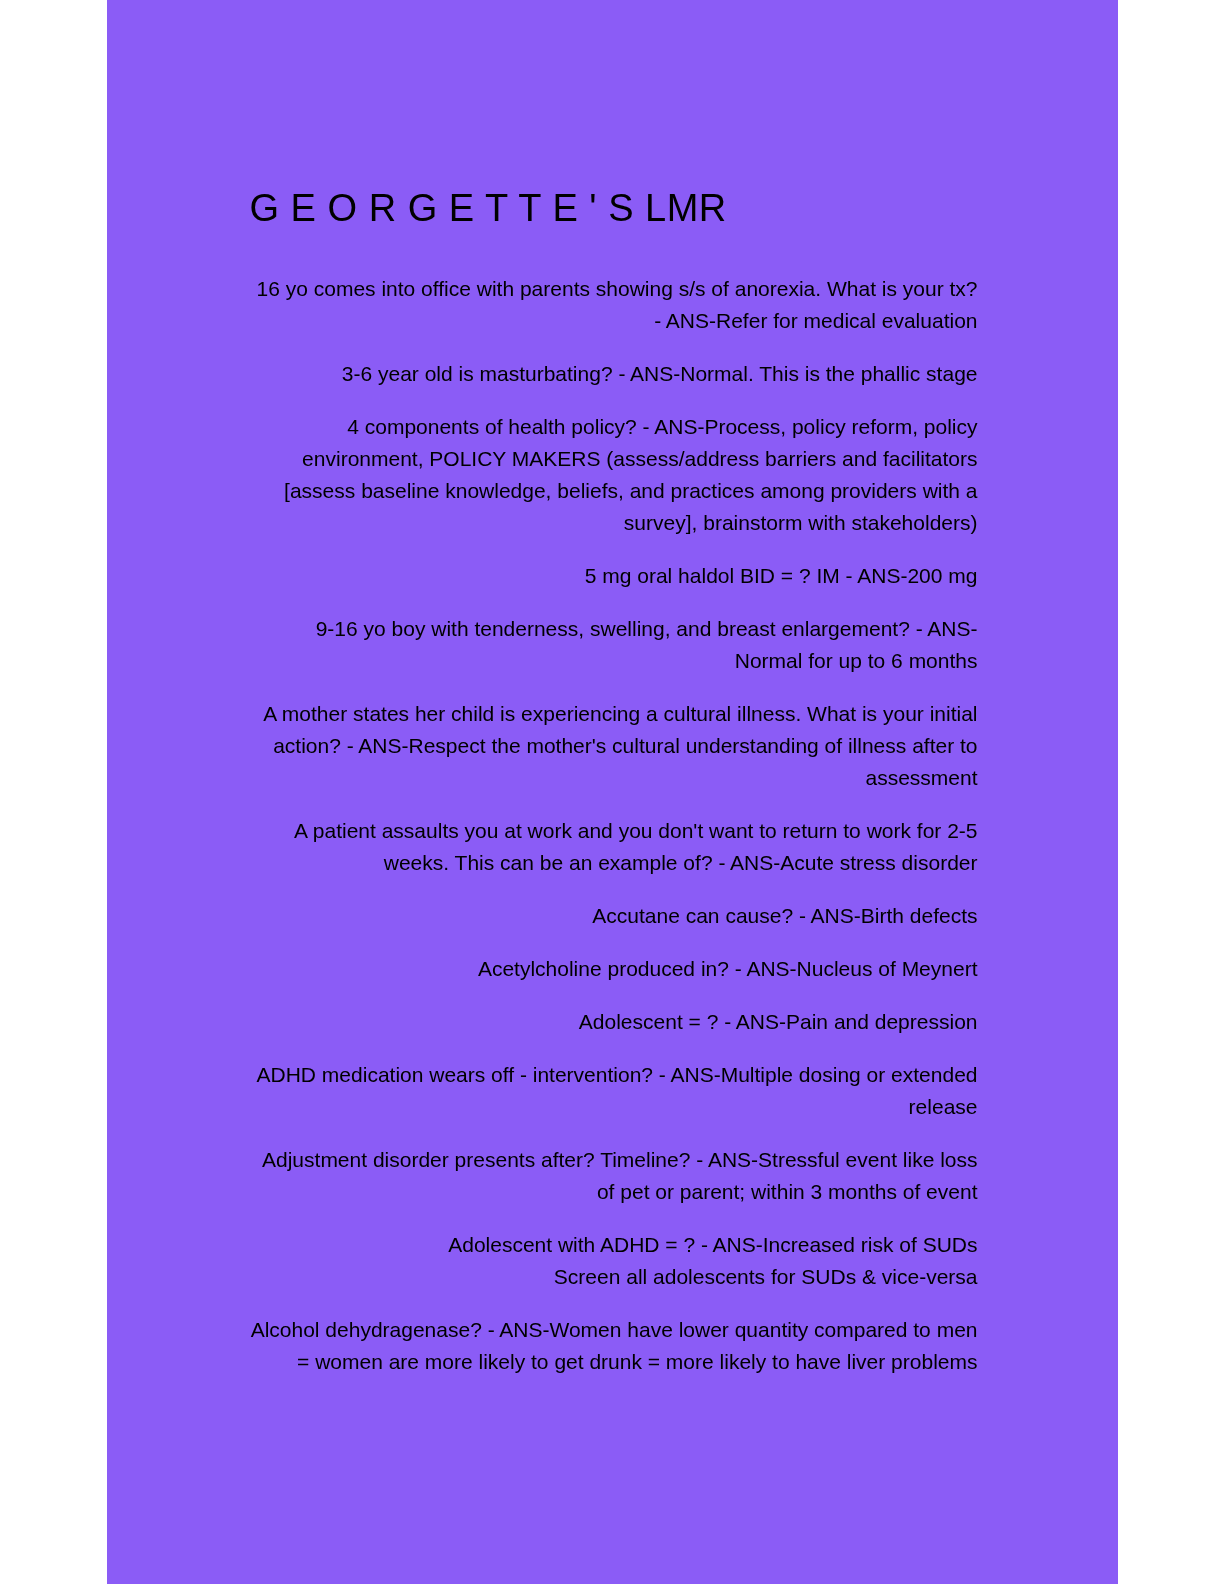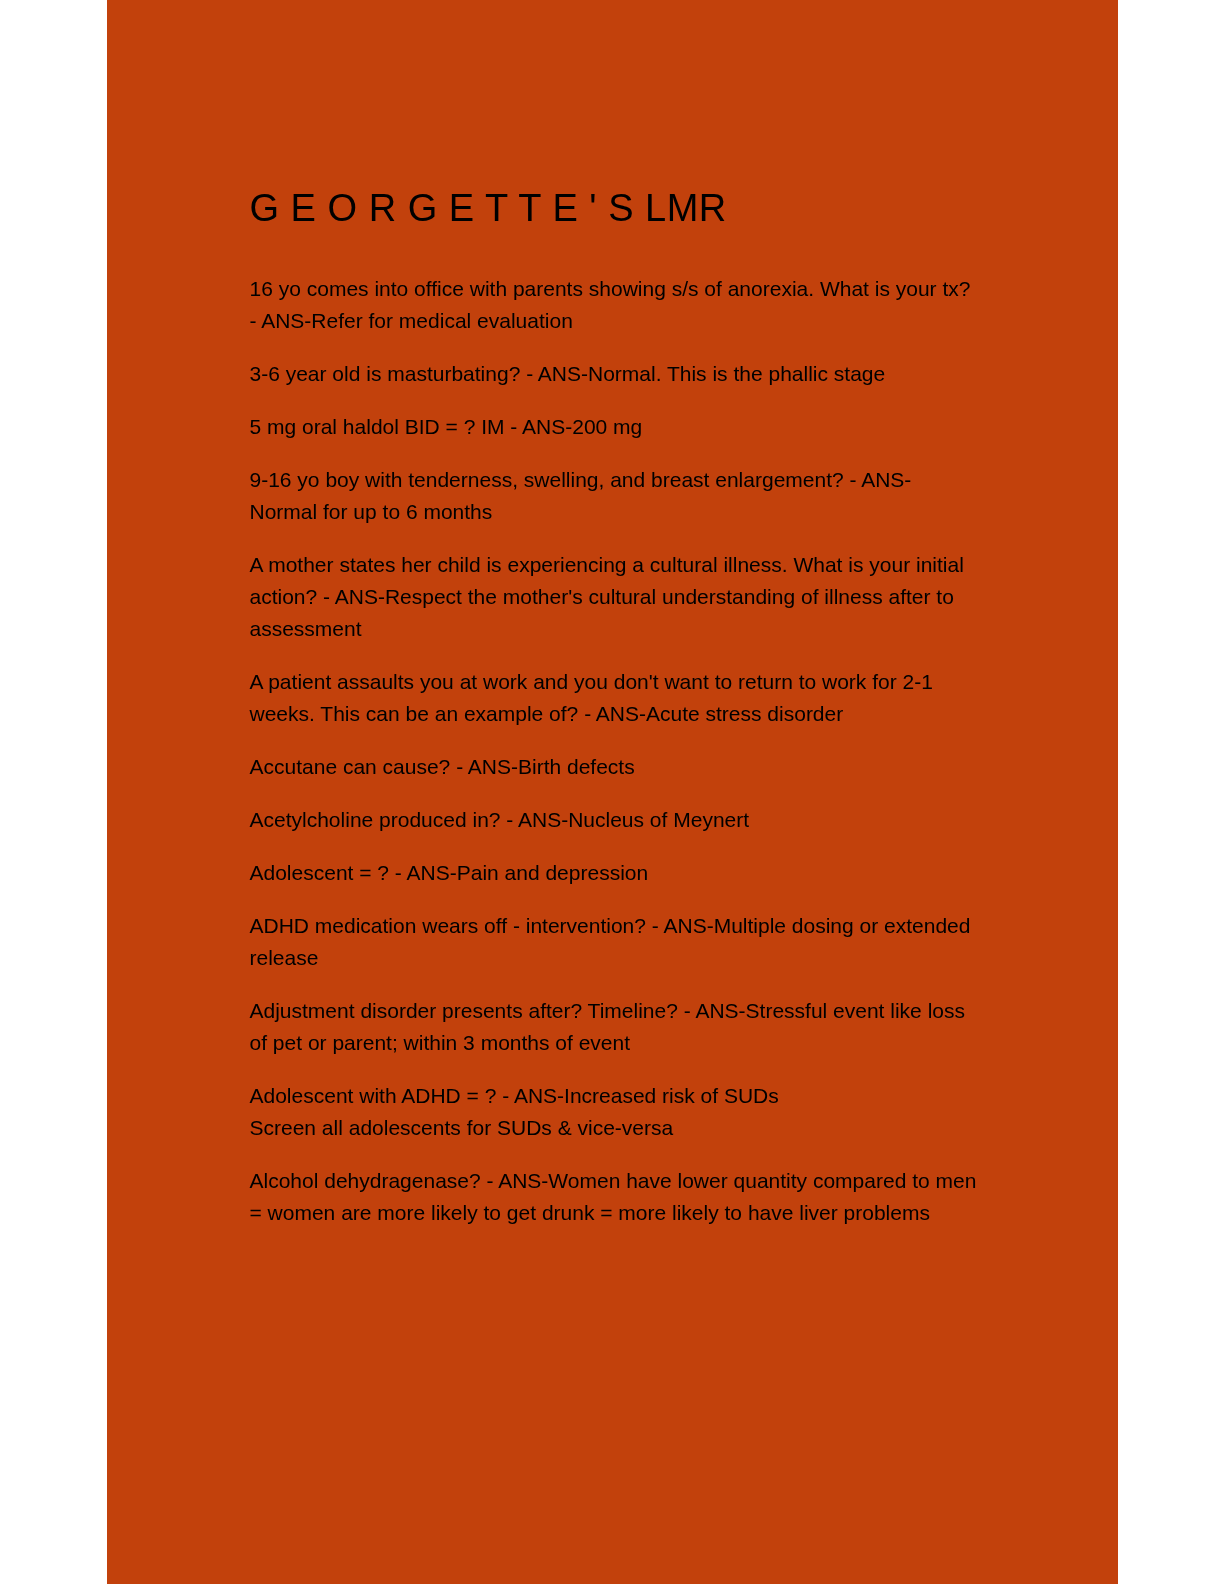--- a/index.html
+++ b/index.html
@@ -5,21 +5,21 @@
     html, body {
       margin: 0;
       padding: 0;
       background: #ffffff;
     }
     .page {
       position: relative;
       width: 1011px;
       height: 1584px;
       margin: 0 auto;
-      background: #c2410c;
+      background: #8b5cf6;
       overflow: hidden;
       font-family: "Liberation Sans", "DejaVu Sans", sans-serif;
       color: #000000;
       box-sizing: border-box;
       padding: 186px 140px 0 143px;
     }
     .doc-title {
       font-size: 38px;
       line-height: 44px;
       font-weight: 400;
@@ -29,34 +29,36 @@
       white-space: pre;
     }
     .doc-body p {
       font-size: 21px;
       line-height: 32px;
       font-weight: 400;
       margin: 0 0 21px 0;
       color: #000000;
       white-space: pre-wrap;
       max-width: 944px;
+      text-align: right;
     }
   </style>
 </head>
 <body>
 
 <div class="page">
   <h1 class="doc-title">G E O R G E T T E ' S LMR</h1>
   <div class="doc-body">
       <p>16 yo comes into office with parents showing s/s of anorexia. What is your tx? - ANS-Refer for medical evaluation</p>
       <p>3-6 year old is masturbating? - ANS-Normal. This is the phallic stage</p>
+      <p>4 components of health policy? - ANS-Process, policy reform, policy environment, POLICY MAKERS (assess/address barriers and facilitators [assess baseline knowledge, beliefs, and practices among providers with a survey], brainstorm with stakeholders)</p>
       <p>5 mg oral haldol BID = ? IM - ANS-200 mg</p>
       <p>9-16 yo boy with tenderness, swelling, and breast enlargement? - ANS-Normal for up to 6 months</p>
       <p>A mother states her child is experiencing a cultural illness. What is your initial action? - ANS-Respect the mother's cultural understanding of illness after to assessment</p>
-      <p>A patient assaults you at work and you don't want to return to work for 2-1 weeks. This can be an example of? - ANS-Acute stress disorder</p>
+      <p>A patient assaults you at work and you don't want to return to work for 2-5 weeks. This can be an example of? - ANS-Acute stress disorder</p>
       <p>Accutane can cause? - ANS-Birth defects</p>
       <p>Acetylcholine produced in? - ANS-Nucleus of Meynert</p>
       <p>Adolescent = ? - ANS-Pain and depression</p>
       <p>ADHD medication wears off - intervention? - ANS-Multiple dosing or extended release</p>
       <p>Adjustment disorder presents after? Timeline? - ANS-Stressful event like loss of pet or parent; within 3 months of event</p>
       <p>Adolescent with ADHD = ? - ANS-Increased risk of SUDs
 Screen all adolescents for SUDs &amp; vice-versa</p>
       <p>Alcohol dehydragenase? - ANS-Women have lower quantity compared to men = women are more likely to get drunk = more likely to have liver problems</p>
     </div>
 </div>

